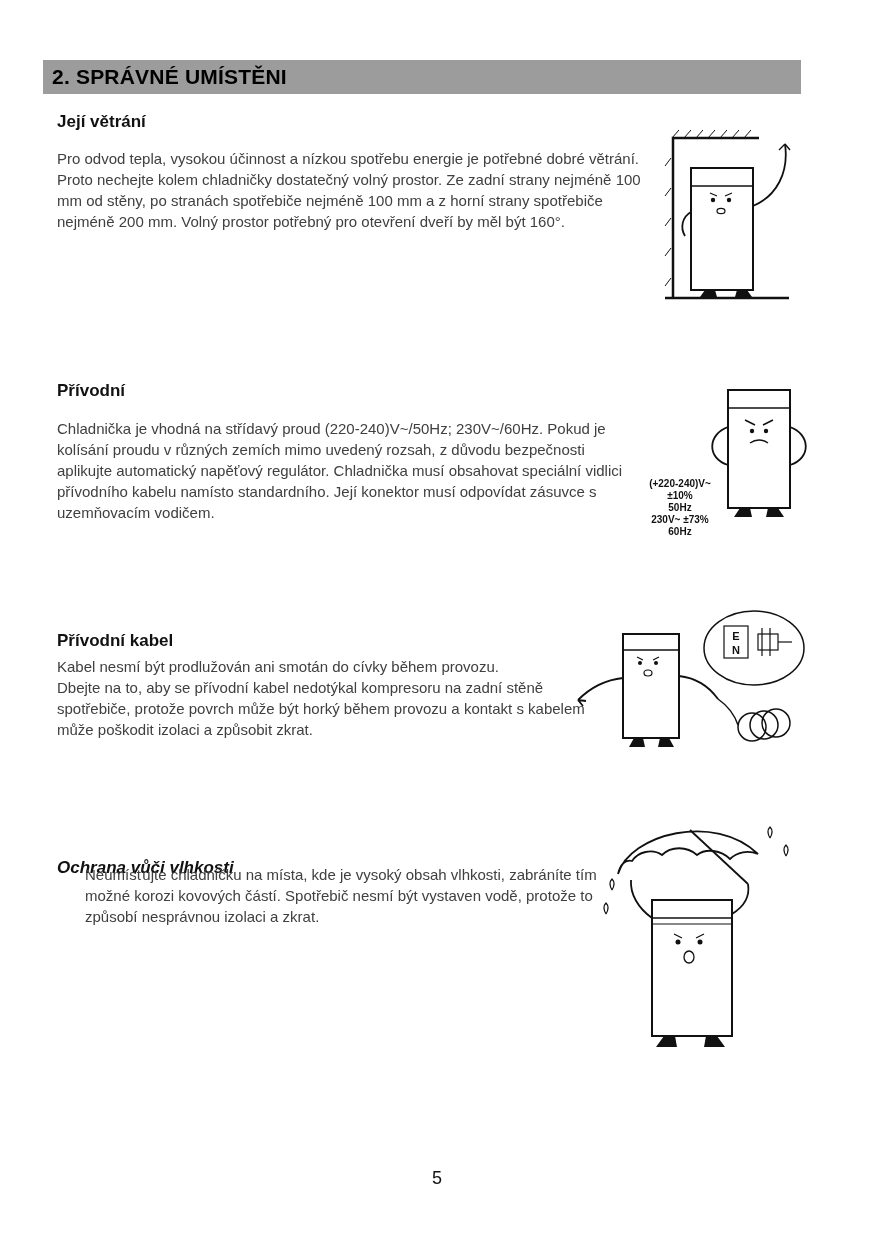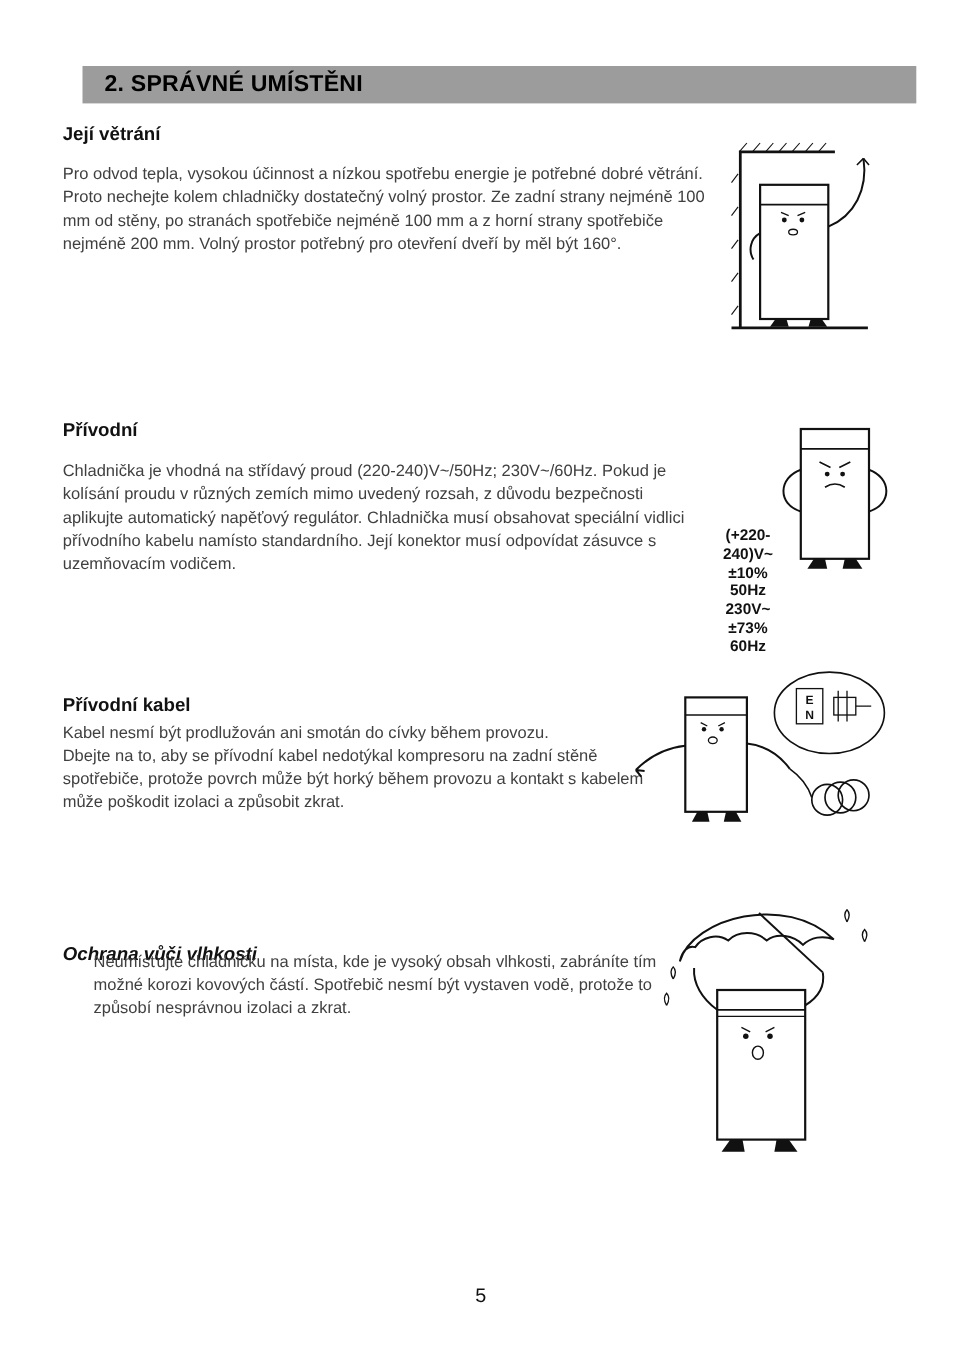--- a/index.html
+++ b/index.html
@@ -11,25 +11,25 @@
   }
   .page {
     position: relative;
     width: 874px;
     height: 1240px;
     background: #ffffff;
     overflow: hidden;
   }
   .header-bar {
     position: absolute;
-    left: 75px; top: 60px;
+    left: 43px; top: 60px;
     width: 758px; height: 34px;
     background: #9c9c9c;
     display: flex; align-items: center;
-    padding-left: 20px;
+    padding-left: 9px;
   }
   .header-title {
     font-size: 21px;
     font-weight: bold;
     color: #000000;
     letter-spacing: 0.2px;
   }
   .sec-heading {
     position: absolute;
     left: 57px;
@@ -43,21 +43,21 @@
     font-size: 15px;
     line-height: 21px;
     color: #404040;
   }
   .sec-body p + p { margin-top: 0; }
   .illus { position: absolute; }
   .voltage-block {
     position: absolute;
     left: 641px; top: 478px;
     width: 78px;
-    font-size: 14px;
+    font-size: 10px;
     font-weight: bold;
     line-height: 1.2;
     text-align: center;
     color: #111111;
   }
   .page-number {
     position: absolute;
     left: 0; top: 1168px;
     width: 874px;
     text-align: center;

